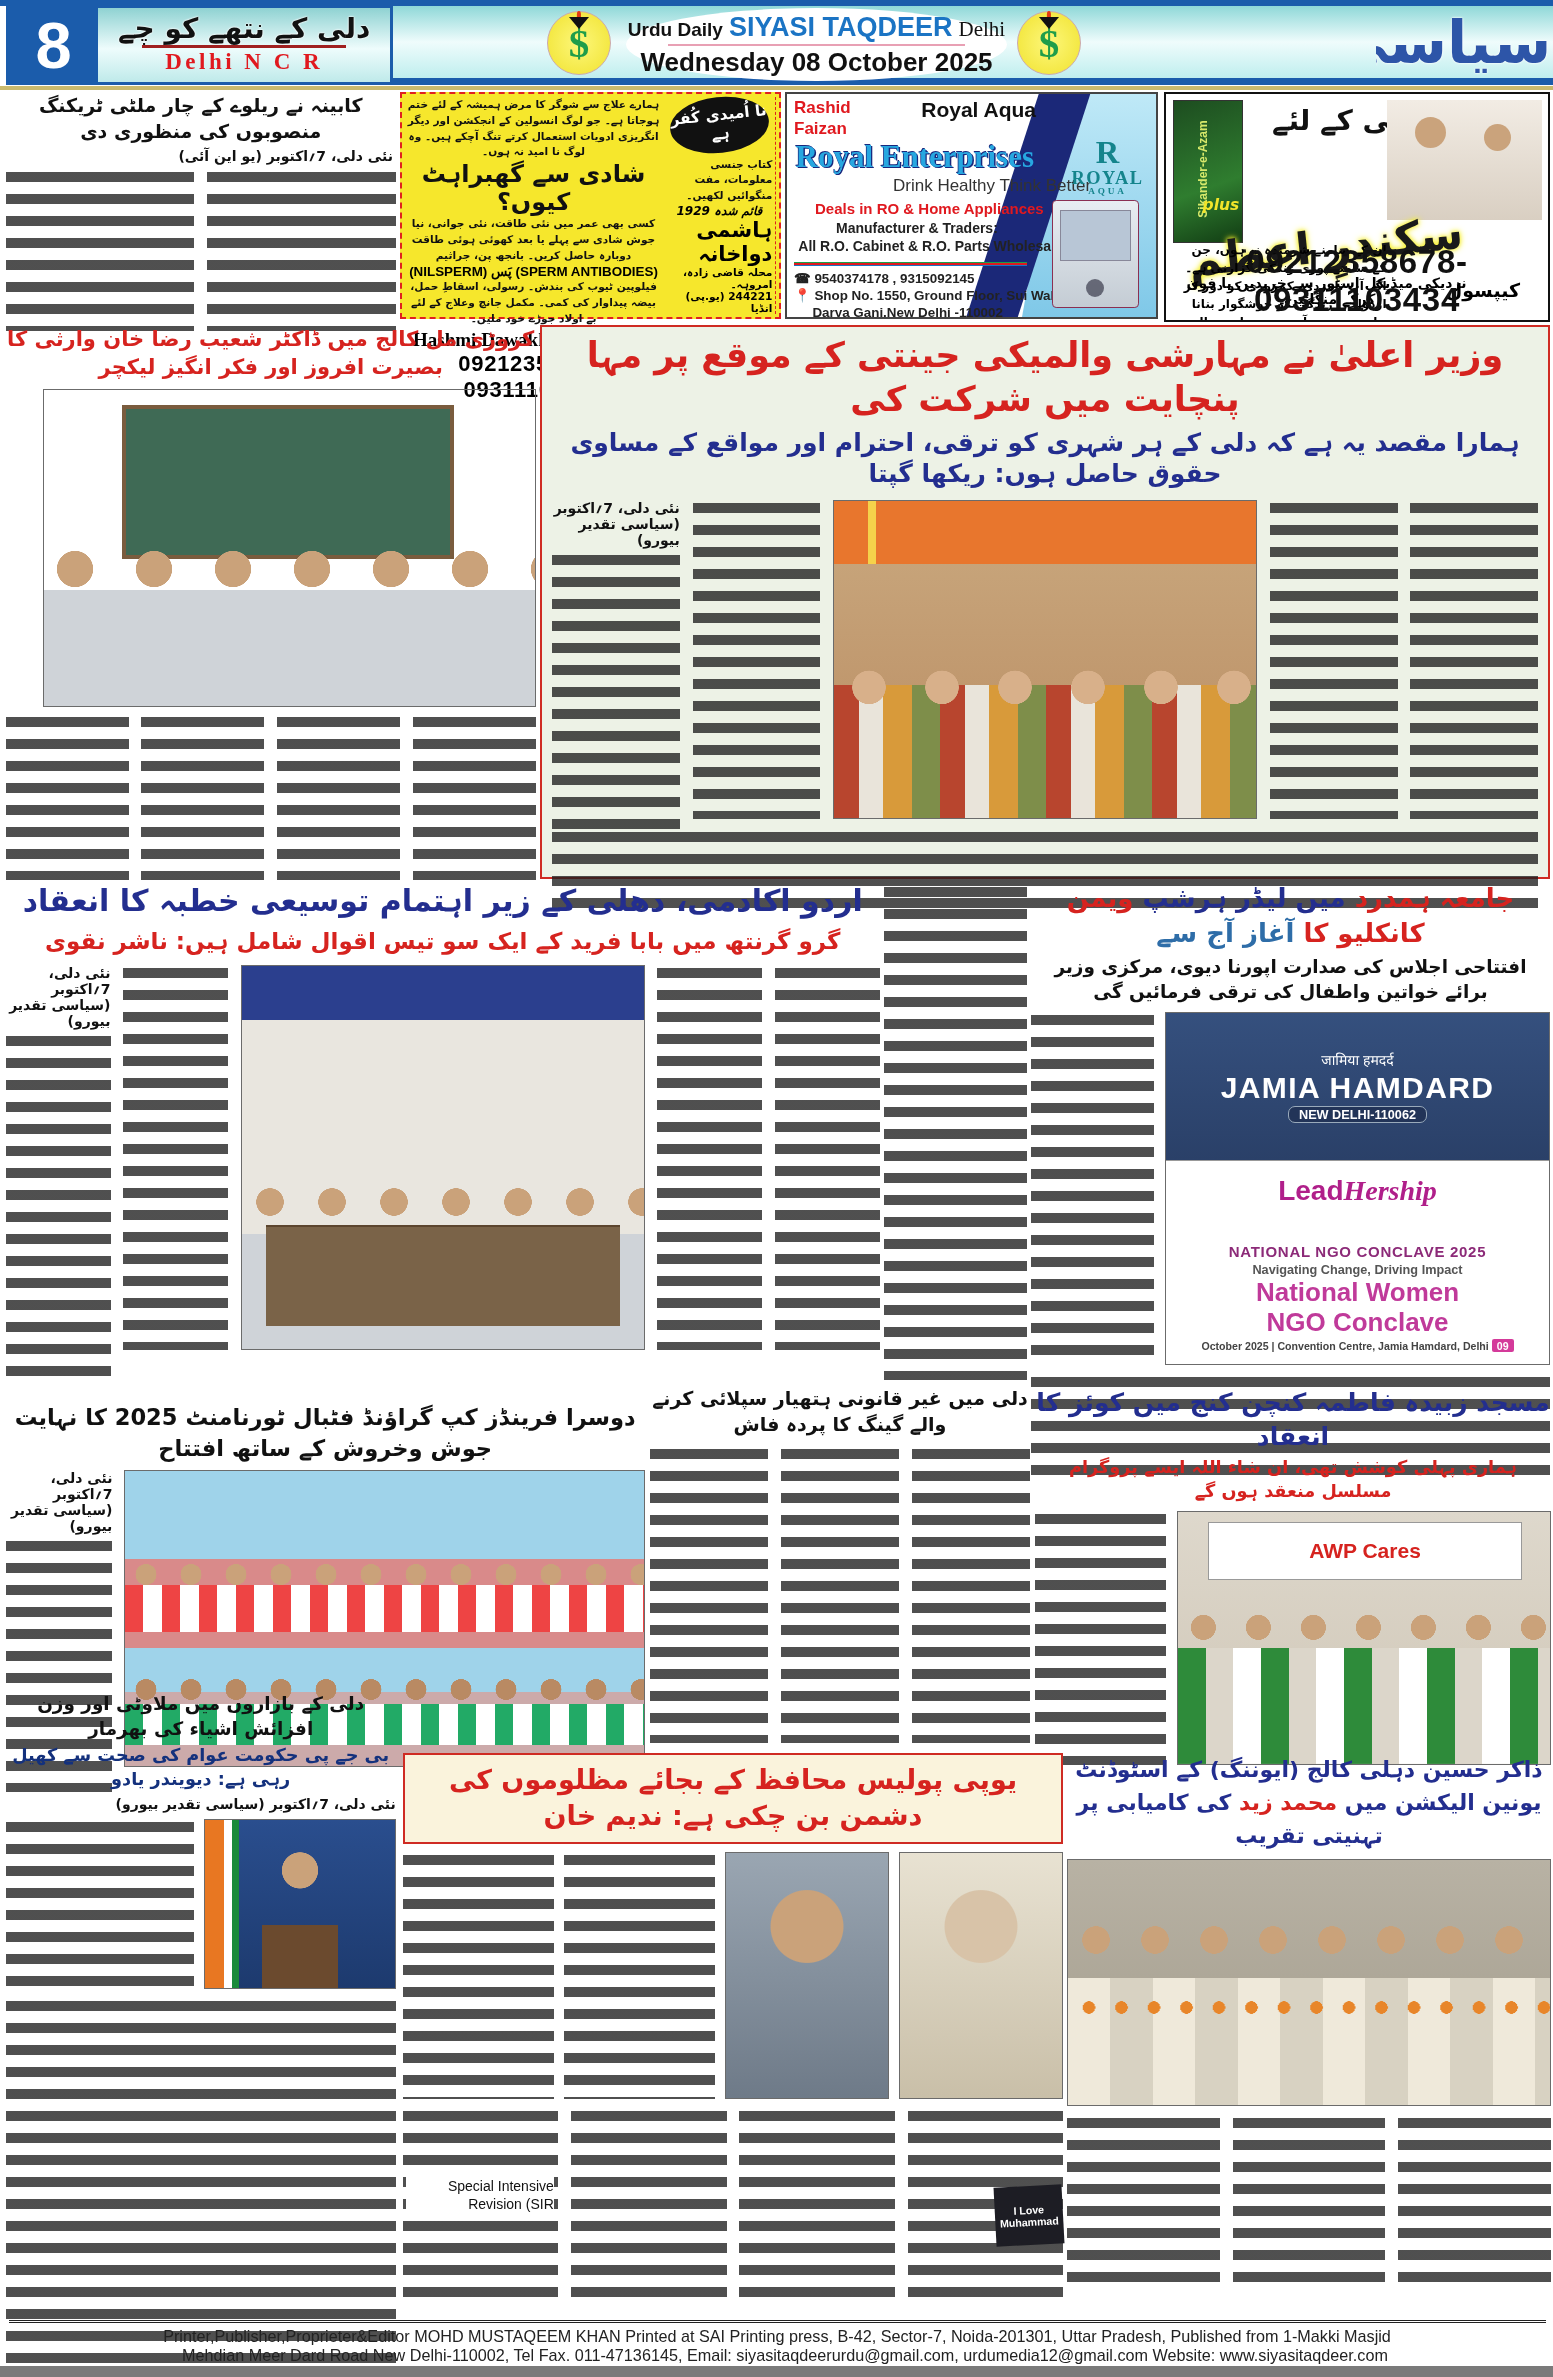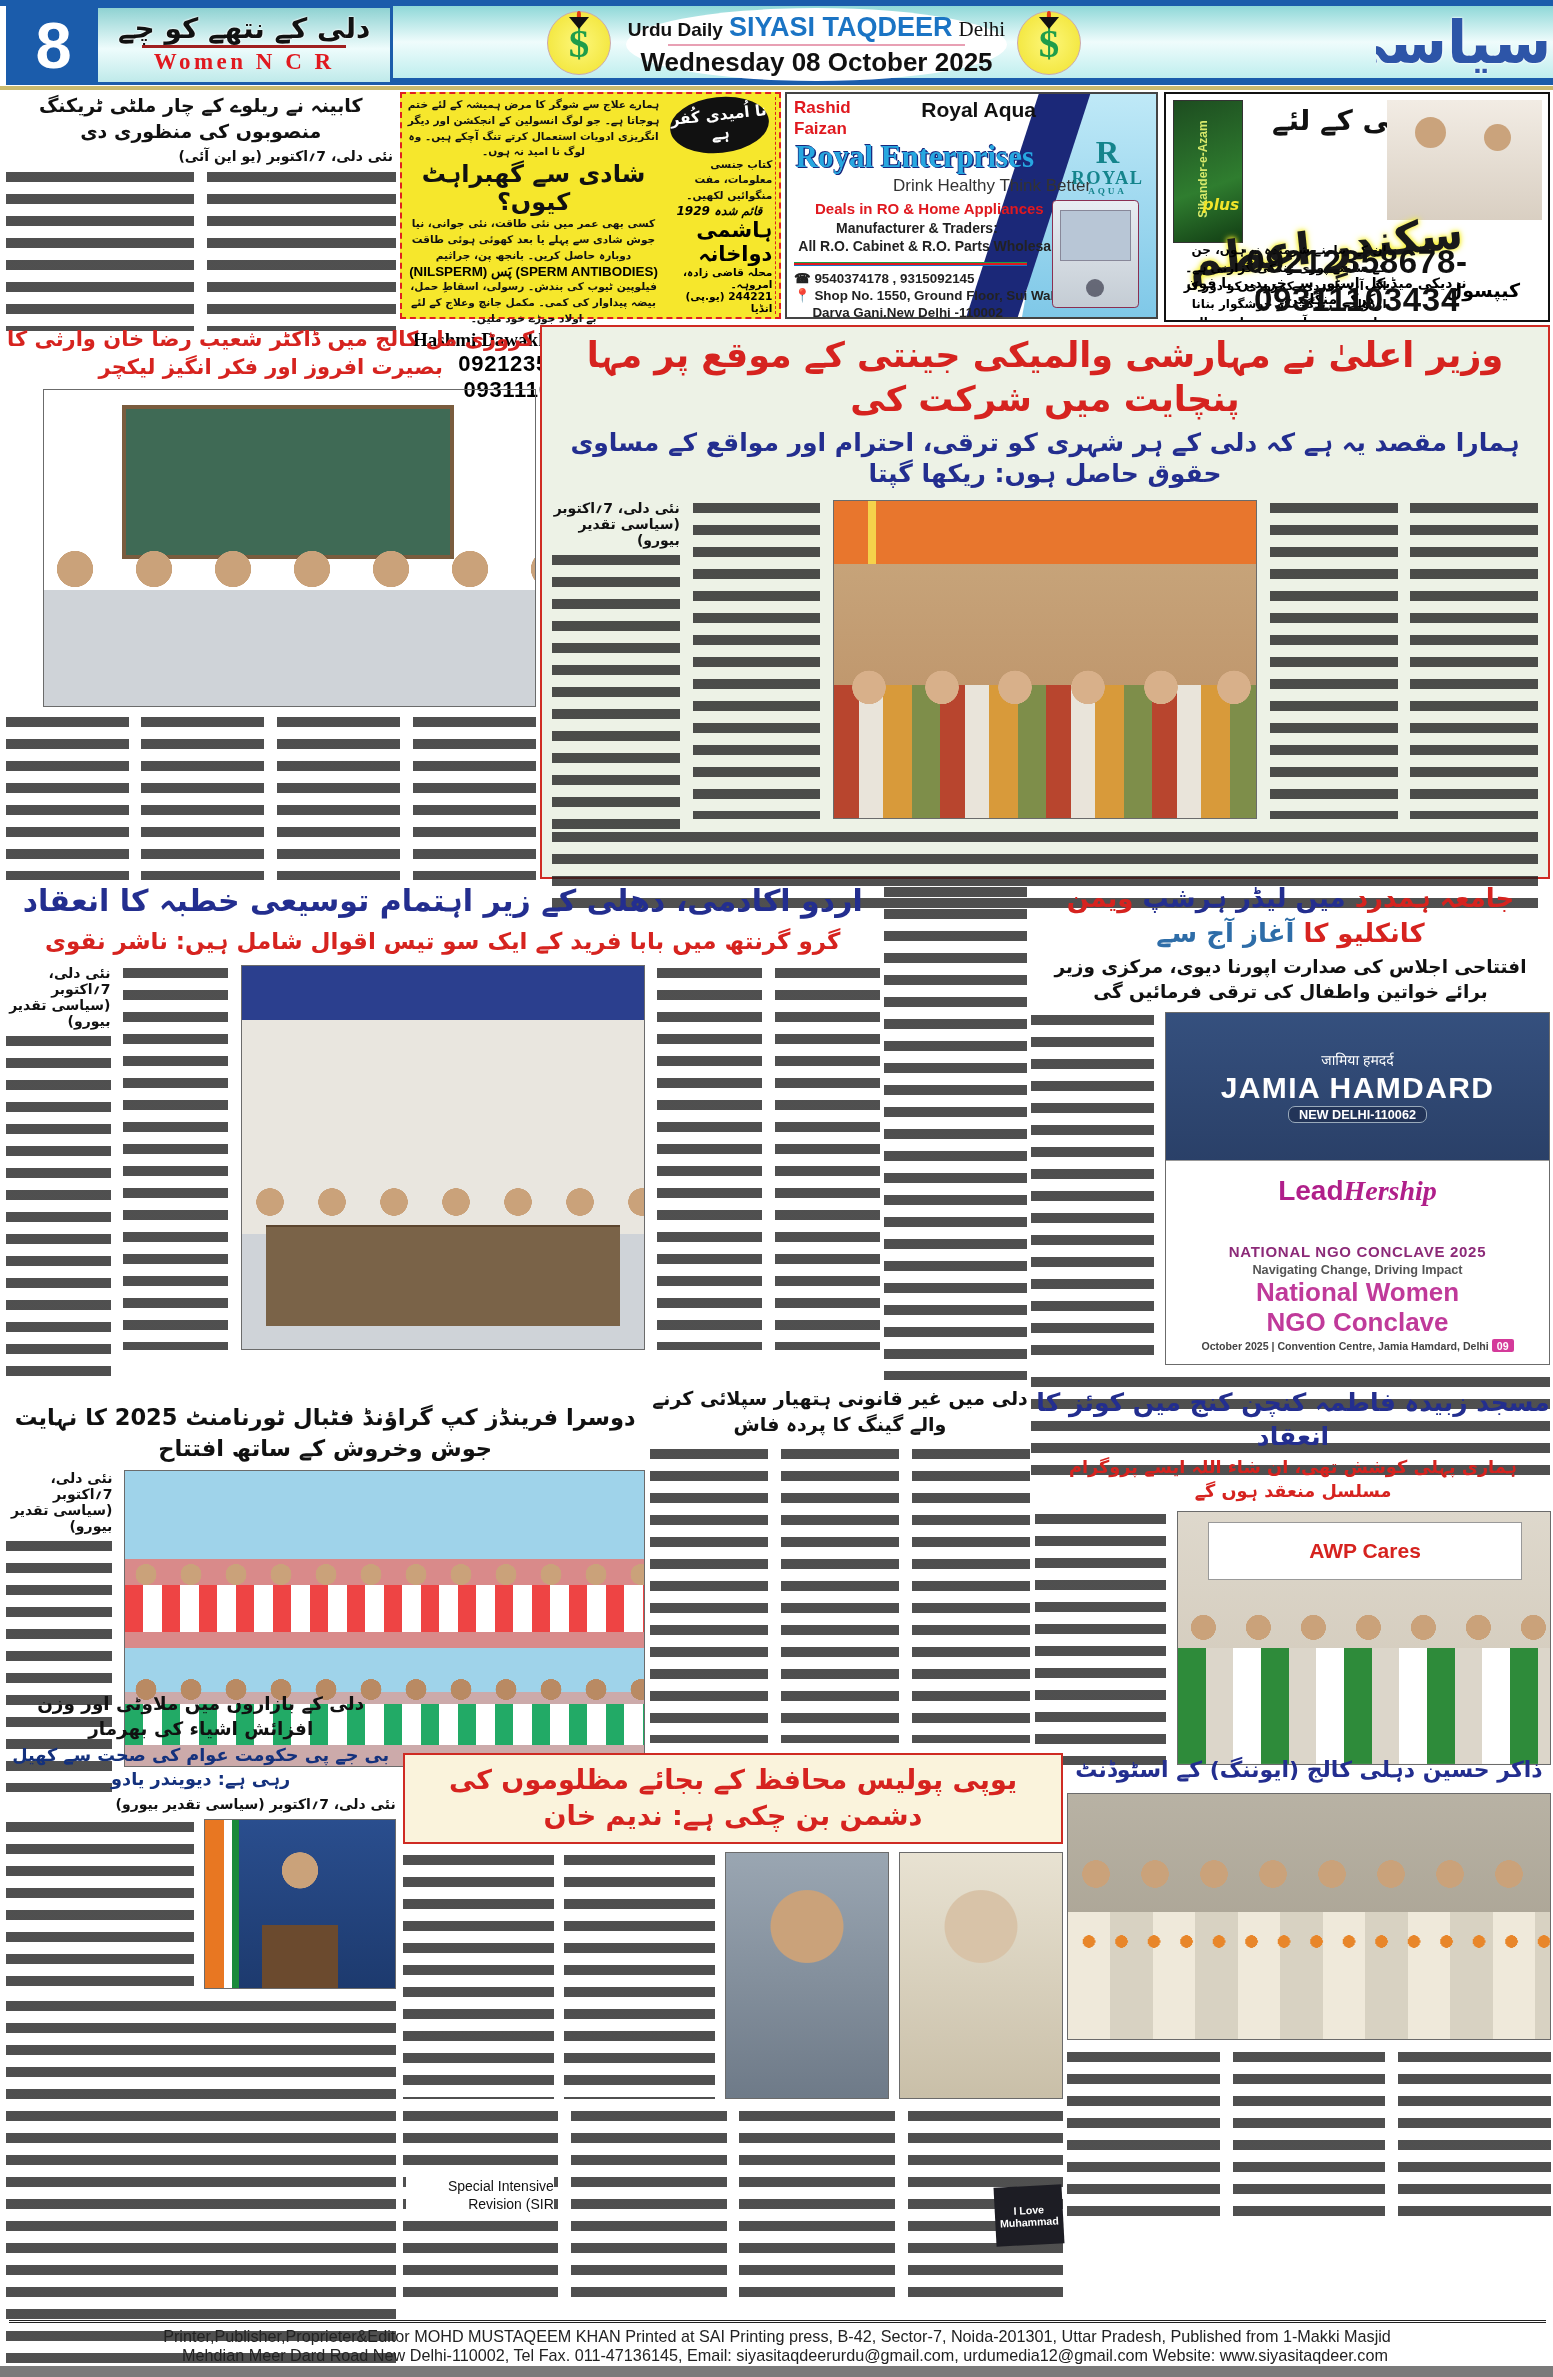--- a/index.html
+++ b/index.html
@@ -239,21 +239,21 @@
 
 <div class="page">
 
   <div class="abs" id="topbar"></div>
 
   <div class="abs" id="hdr-left">
     <div id="pageno">8</div>
     <div id="kicker">
       <div class="u urdu">دلی کے نتھے کو چے</div>
       <div class="rule"></div>
-      <div class="e">Women N C R</div>
+      <div class="e">Delhi N C R</div>
     </div>
   </div>
 
   <div class="abs" id="hdr-mid">
     <div class="logo" style="left:154px;">
       <span class="flame"></span>
       <span class="nib"></span>
       <span class="dollar">$</span>
     </div>
     <div id="oval">
@@ -500,20 +500,23 @@
         <div class="col sim"></div>
       </div>
       <div class="snippet en">Special Intensive Revision (SIR</div>
       <div class="placard">I Love Muhammad</div>
     </div>
   </div>
 
   <div class="abs urdu" id="zakir">
     <div class="headline blue ctr">
       <div>ذاکر حسین دہلی کالج (ایوننگ) کے اسٹوڈنٹ</div>
+      <div>
+        <span>یونین الیکشن میں </span><span class="red">محمد زید</span><span> کی کامیابی پر تہنیتی تقریب</span>
+      </div>
     </div>
     <div class="photo" id="ph-zakir"></div>
     <div class="cols">
       <div class="col sim"></div>
       <div class="col sim"></div>
       <div class="col sim"></div>
     </div>
   </div>
 
   <div class="abs" id="footer-rule"></div>

